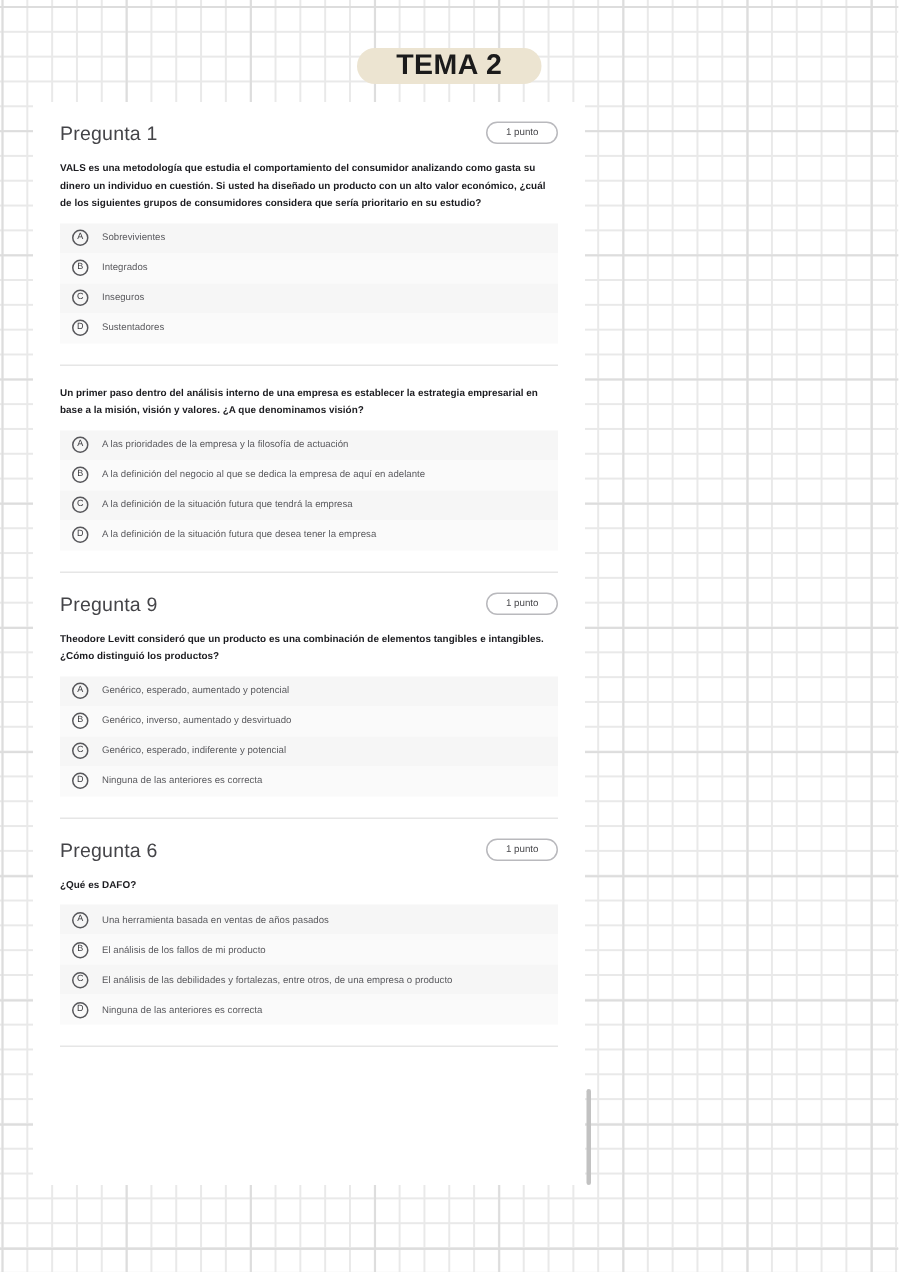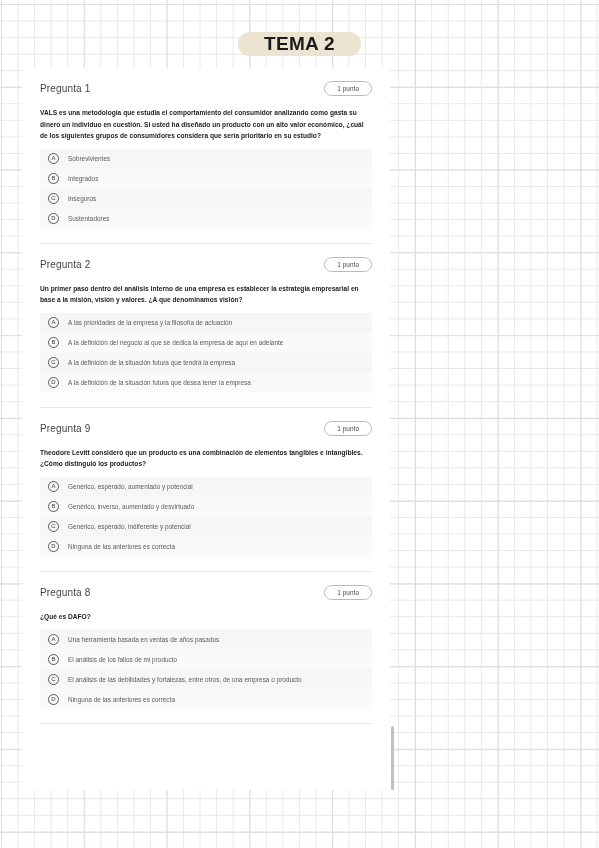--- a/index.html
+++ b/index.html
@@ -77,21 +77,21 @@
   .q-block {
     padding-top: 13px;
   }
   .q-head {
     display: flex;
     align-items: center;
     justify-content: space-between;
     margin-bottom: 11px;
   }
   .q-title {
-    font-size: 10px;
+    font-size: 13px;
     color: #444448;
     letter-spacing: 0.15px;
   }
   .q-points {
     font-size: 6.5px;
     color: #4a4a4e;
     border: 1px solid #b9b9bd;
     border-radius: 9px;
     padding: 3px 12px 3px 12px;
     line-height: 7px;
@@ -188,24 +188,20 @@
             <span class="opt-text">Inseguros</span>
           </div>
           <div class="opt-row alt">
             <span class="opt-badge">D</span>
             <span class="opt-text">Sustentadores</span>
           </div>
         </div>
       </div>
       <div class="q-sep"></div>
       <div class="q-block">
-        <div class="q-head">
-          <div class="q-title">Pregunta 2</div>
-          <div class="q-points">1 punto</div>
-        </div>
         <div class="q-text">Un primer paso dentro del análisis interno de una empresa es establecer la estrategia empresarial en base a la misión, visión y valores. ¿A que denominamos visión?</div>
         <div class="q-options">
           <div class="opt-row">
             <span class="opt-badge">A</span>
             <span class="opt-text">A las prioridades de la empresa y la filosofía de actuación</span>
           </div>
           <div class="opt-row alt">
             <span class="opt-badge">B</span>
             <span class="opt-text">A la definición del negocio al que se dedica la empresa de aquí en adelante</span>
           </div>
@@ -241,21 +237,21 @@
           </div>
           <div class="opt-row alt">
             <span class="opt-badge">D</span>
             <span class="opt-text">Ninguna de las anteriores es correcta</span>
           </div>
         </div>
       </div>
       <div class="q-sep"></div>
       <div class="q-block">
         <div class="q-head">
-          <div class="q-title">Pregunta 8</div>
+          <div class="q-title">Pregunta 6</div>
           <div class="q-points">1 punto</div>
         </div>
         <div class="q-text">¿Qué es DAFO?</div>
         <div class="q-options">
           <div class="opt-row">
             <span class="opt-badge">A</span>
             <span class="opt-text">Una herramienta basada en ventas de años pasados</span>
           </div>
           <div class="opt-row alt">
             <span class="opt-badge">B</span>

